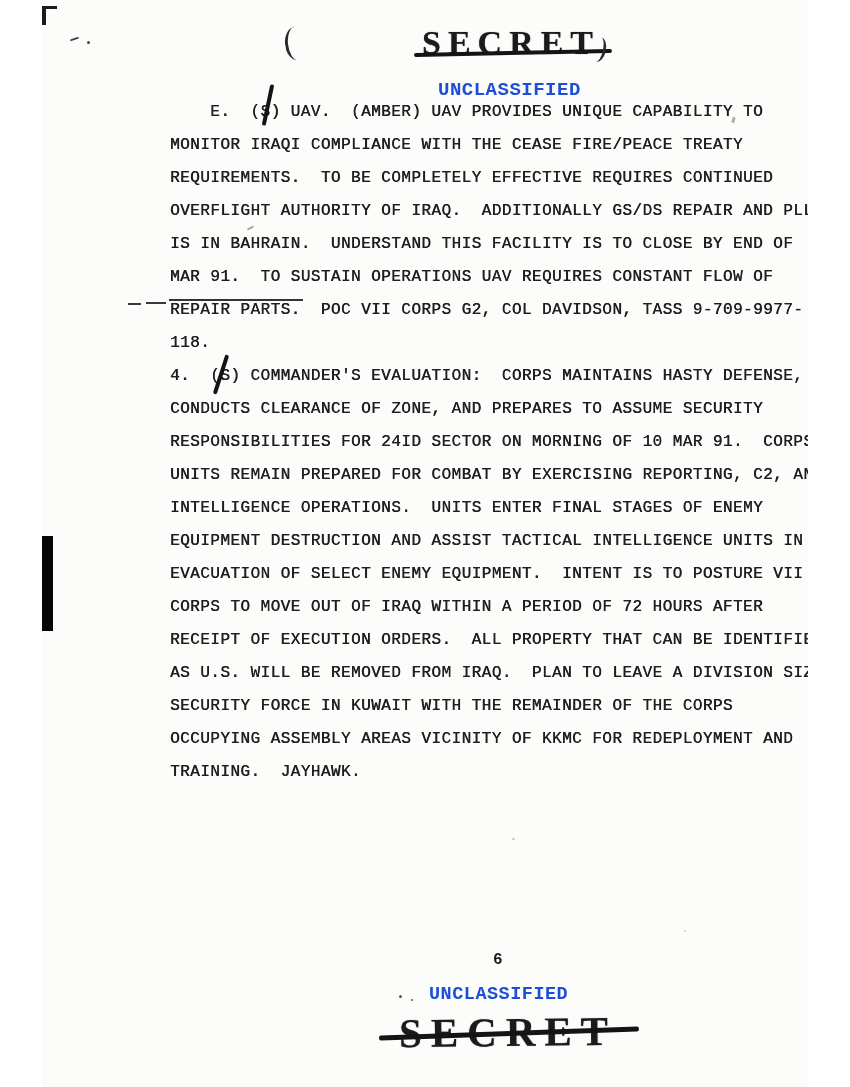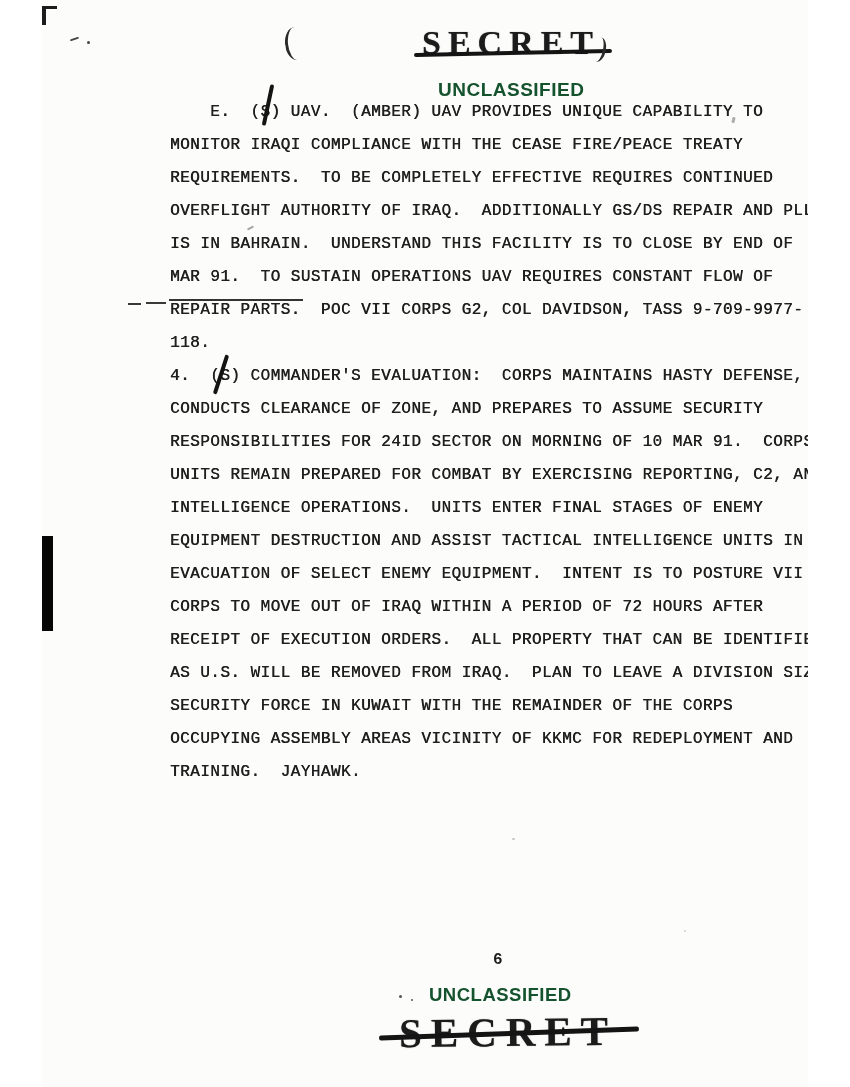--- a/index.html
+++ b/index.html
@@ -41,23 +41,23 @@
   .stamp-top { left: 380px; top: 24px; font-size: 34px; letter-spacing: 7px; }
   .stamp-bottom { left: 357px; top: 1008px; font-size: 41px; letter-spacing: 9px; transform: rotate(-0.6deg); }
 
   .strike { position: absolute; background: var(--pen, #151515); border-radius: 2px; }
   .strike-top { left: 372px; top: 51px; width: 198px; height: 4px; transform: rotate(-1.2deg); }
   .strike-bottom { left: 337px; top: 1031px; width: 260px; height: 5px; transform: rotate(-2deg); }
 
   
   .unclass {
     position: absolute;
-    font-family: Liberation Sans, sans-serif;
+    font-family: Liberation Mono, monospace;
     font-weight: 700;
-    color: #14532d;
+    color: #1d4ed8;
     letter-spacing: 0.5px;
     white-space: nowrap;
   }
   .unclass-top { left: 396px; top: 79px; font-size: 19px; }
   .unclass-bottom { left: 387px; top: 984px; font-size: 18.5px; }
 
   .page-number {
     position: absolute;
     left: 451px; top: 951px;
     font-family: "Liberation Mono", "DejaVu Sans Mono", monospace;

